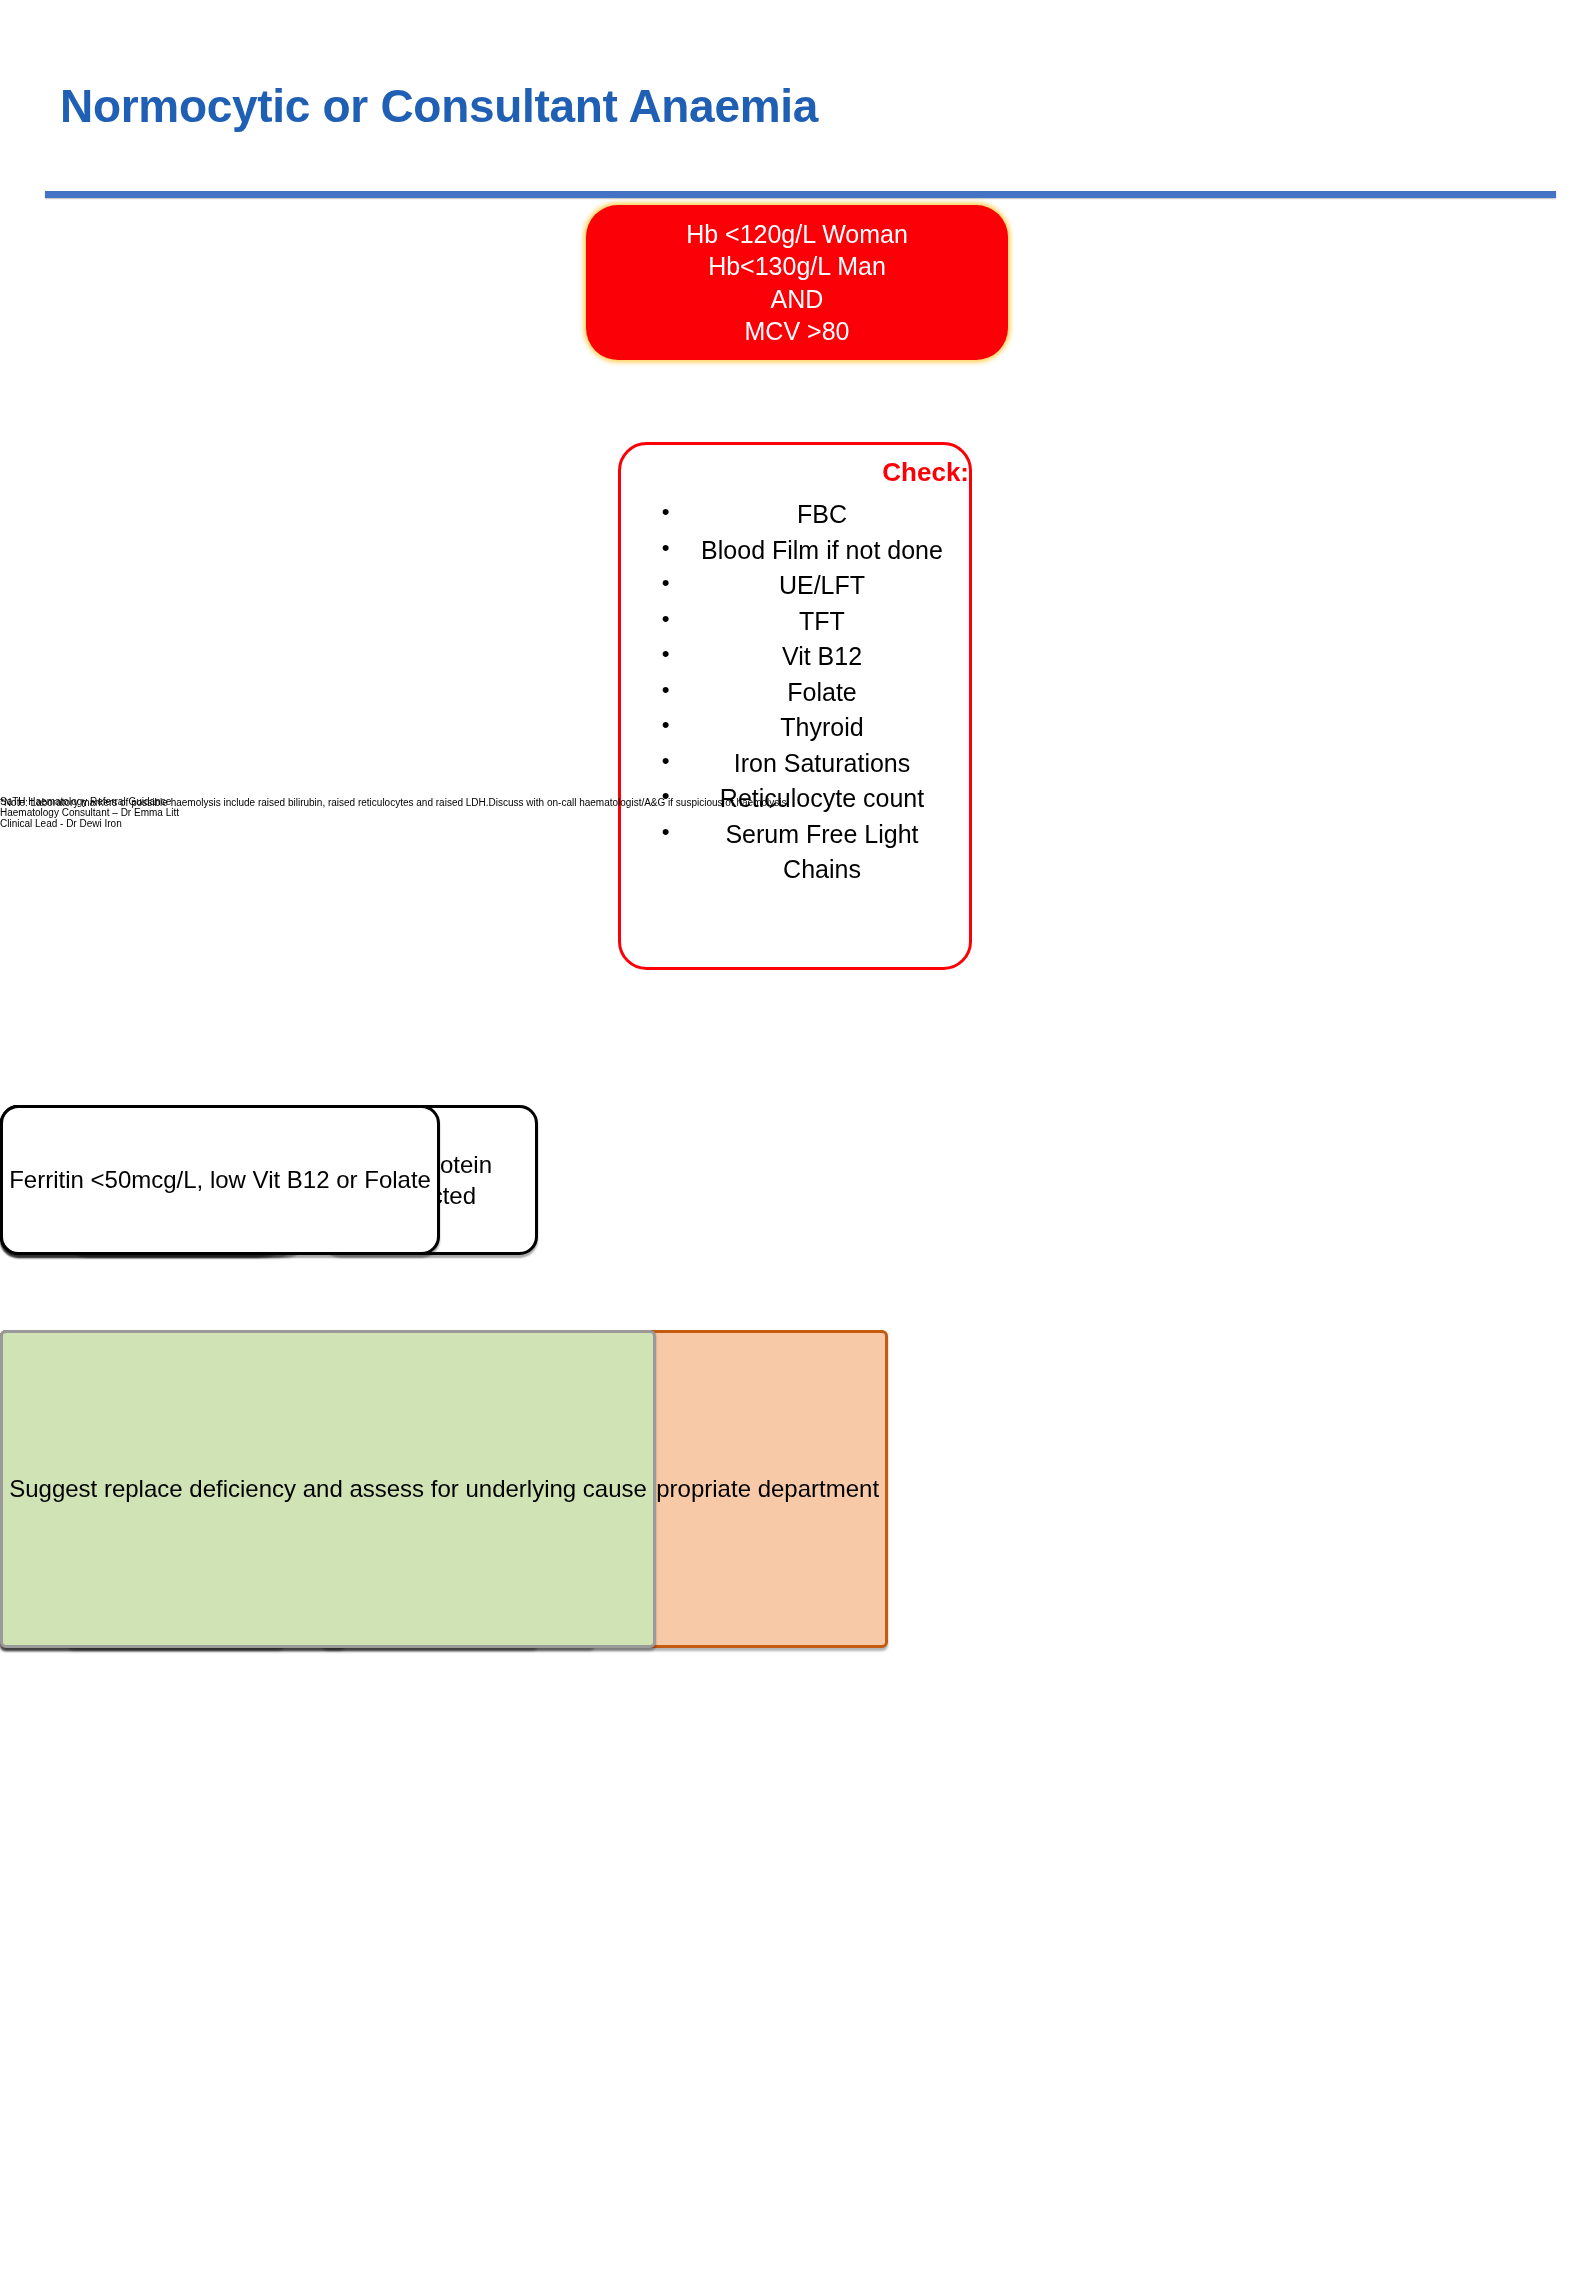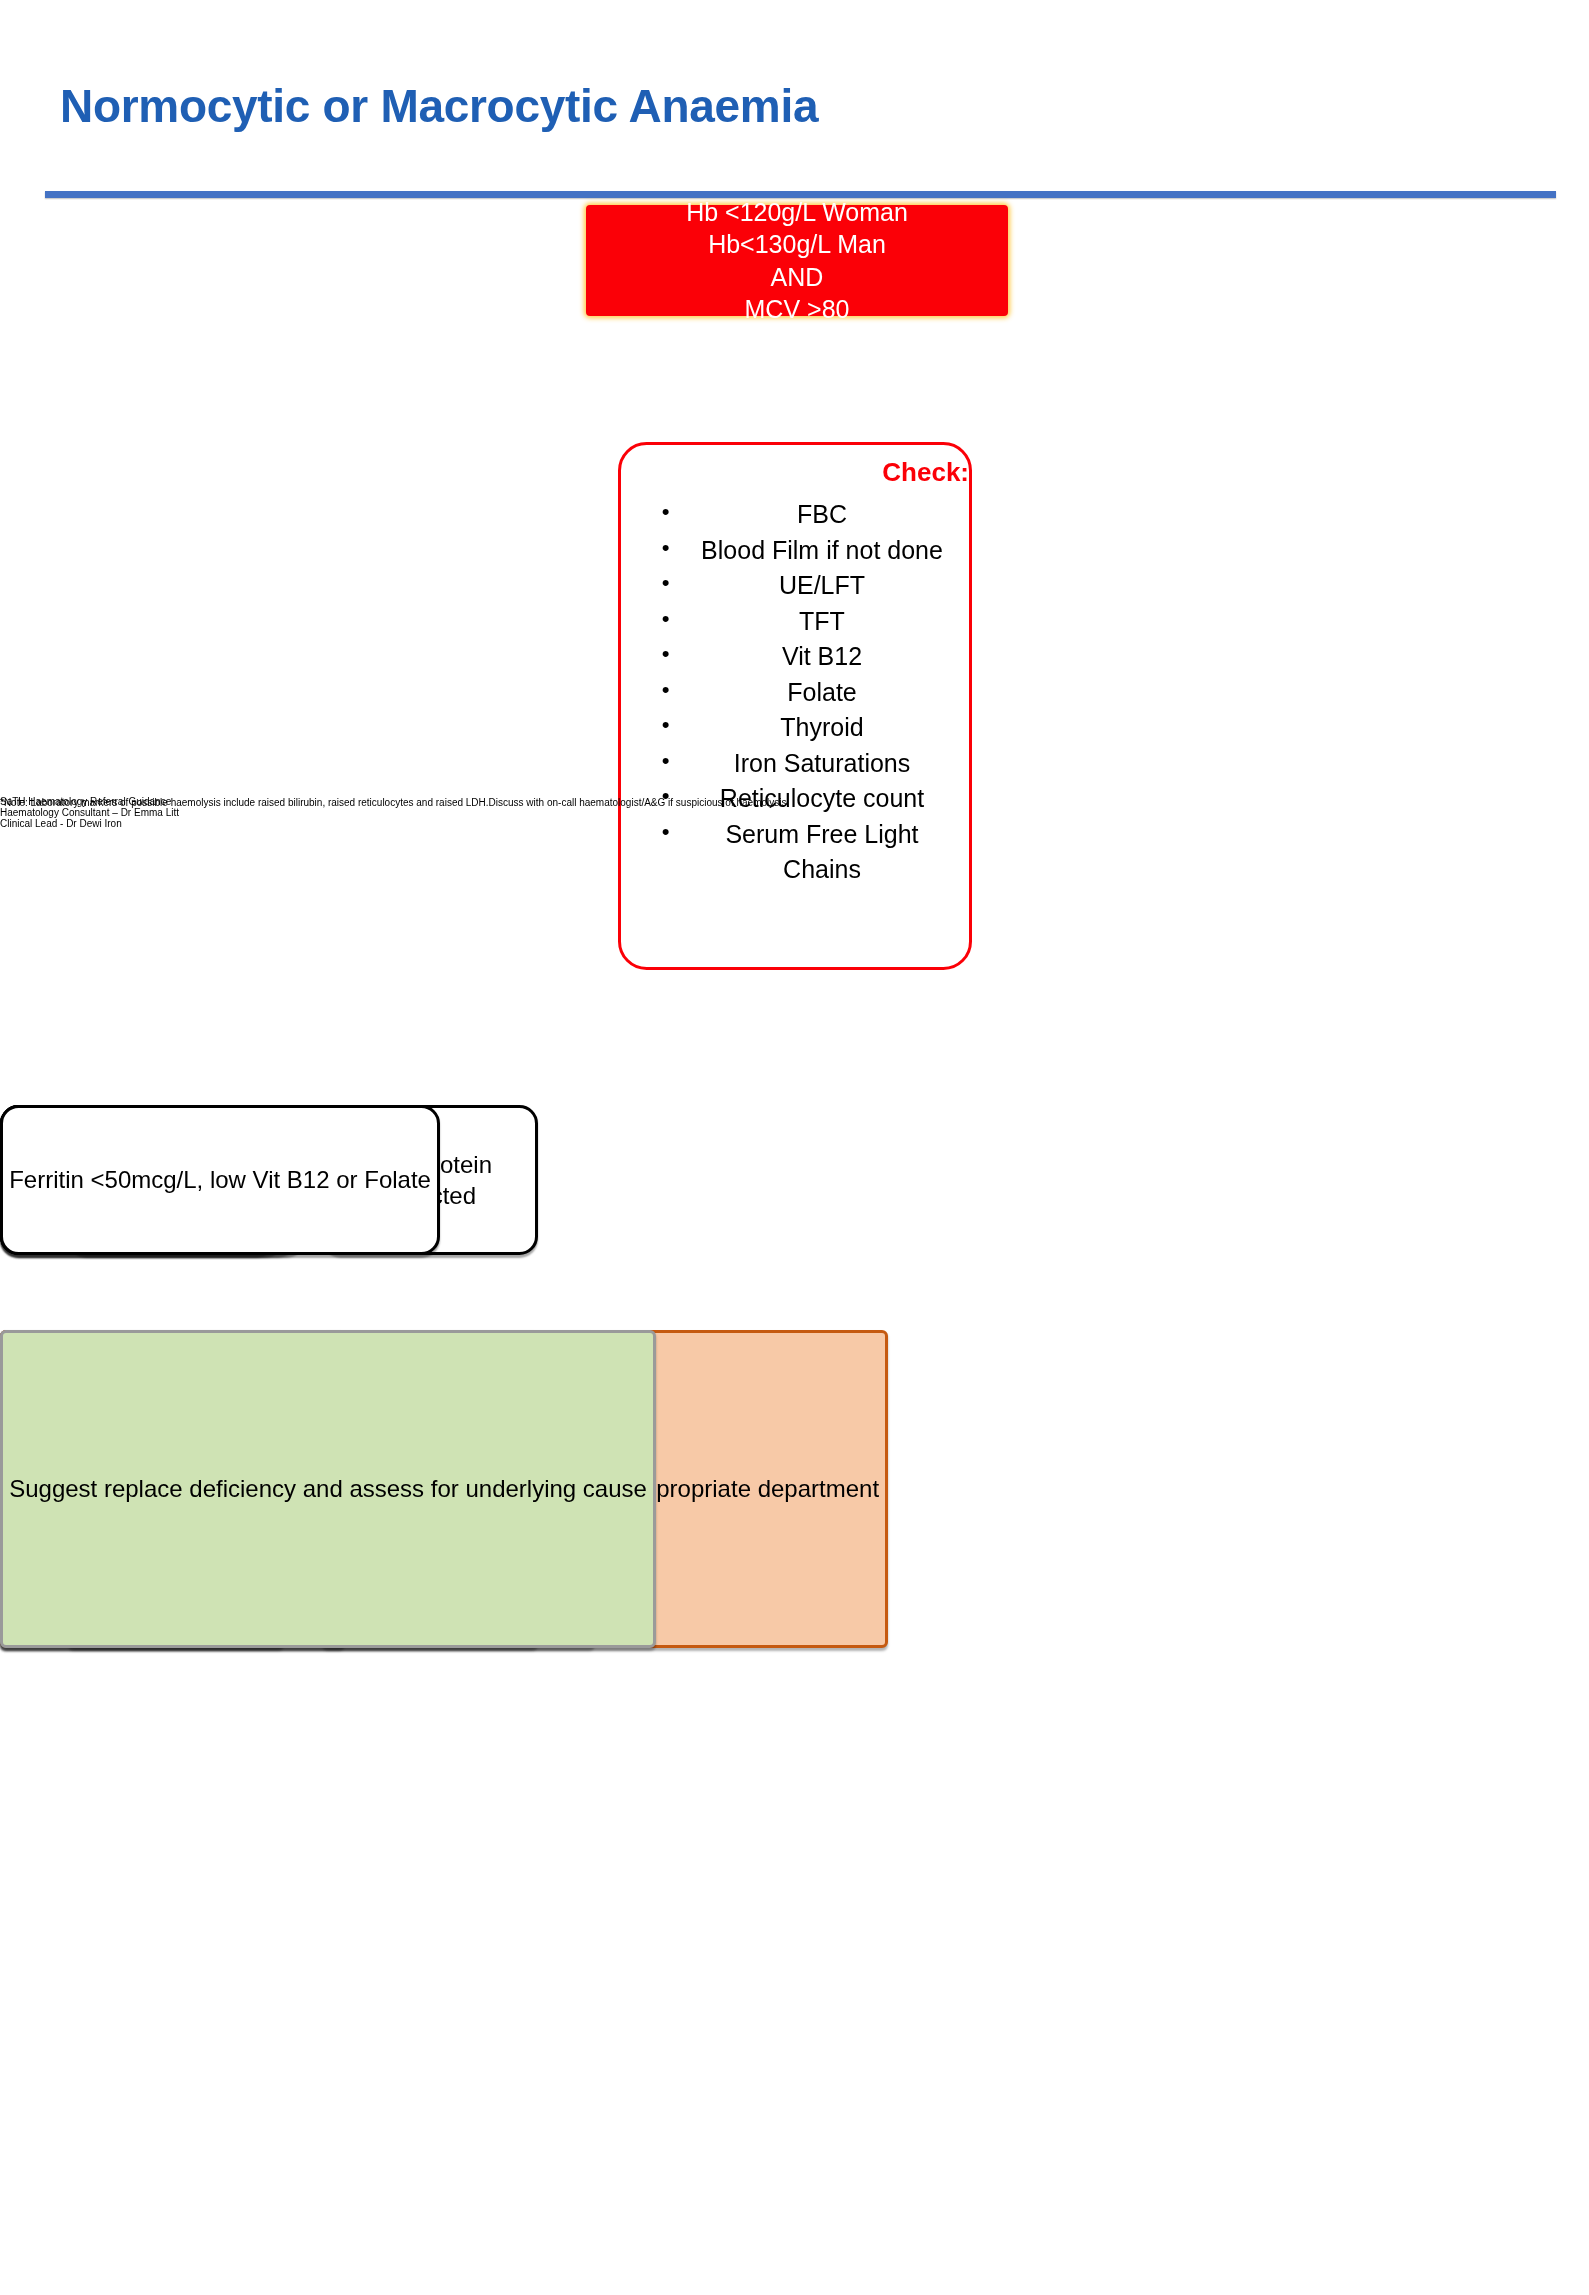--- a/index.html
+++ b/index.html
@@ -27,22 +27,22 @@
   
   .node{
     position:absolute; box-sizing:border-box;
     display:flex; align-items:center; justify-content:center;
     text-align:center; line-height:1.30;
   }
   .node .txt{width:100%; padding:0 6.2px;}
 
   
   .node-red{
-    left:586px; top:205px; width:422px; height:111px;
-    background:#fb0007; border-radius:4px;
+    left:586px; top:205px; width:422px; height:155px;
+    background:#fb0007; border-radius:32px;
     color:#ffffff; font-size:25px;
     box-shadow:0 0 5px 1.9px rgba(255,200,60,.95);
   }
 
   
   .node-check{
     left:618px; top:442px; width:354px; height:528px;
     background:#ffffff; border:3.1px solid #fb0007; border-radius:28.6px;
     display:block; padding:11.2px 0 0 0;
   }
@@ -114,21 +114,21 @@
     border-left:11.8px solid transparent;
     border-right:11.8px solid transparent;
     border-top:18.6px solid #111;
   }
 </style>
 </head>
 <body>
 
 <div class="canvas">
 
-  <div class="page-title">Normocytic or Macrocytic Anaemia</div>
+  <div class="page-title">Normocytic or Consultant Anaemia</div>
   <div class="title-rule"></div>
 
   <div class="node node-red">
     <div class="txt">
       <div>Hb &lt;120g/L Woman</div>
       <div>Hb&lt;130g/L Man</div>
       <div>AND</div>
       <div>MCV &gt;80</div>
     </div>
   </div>

